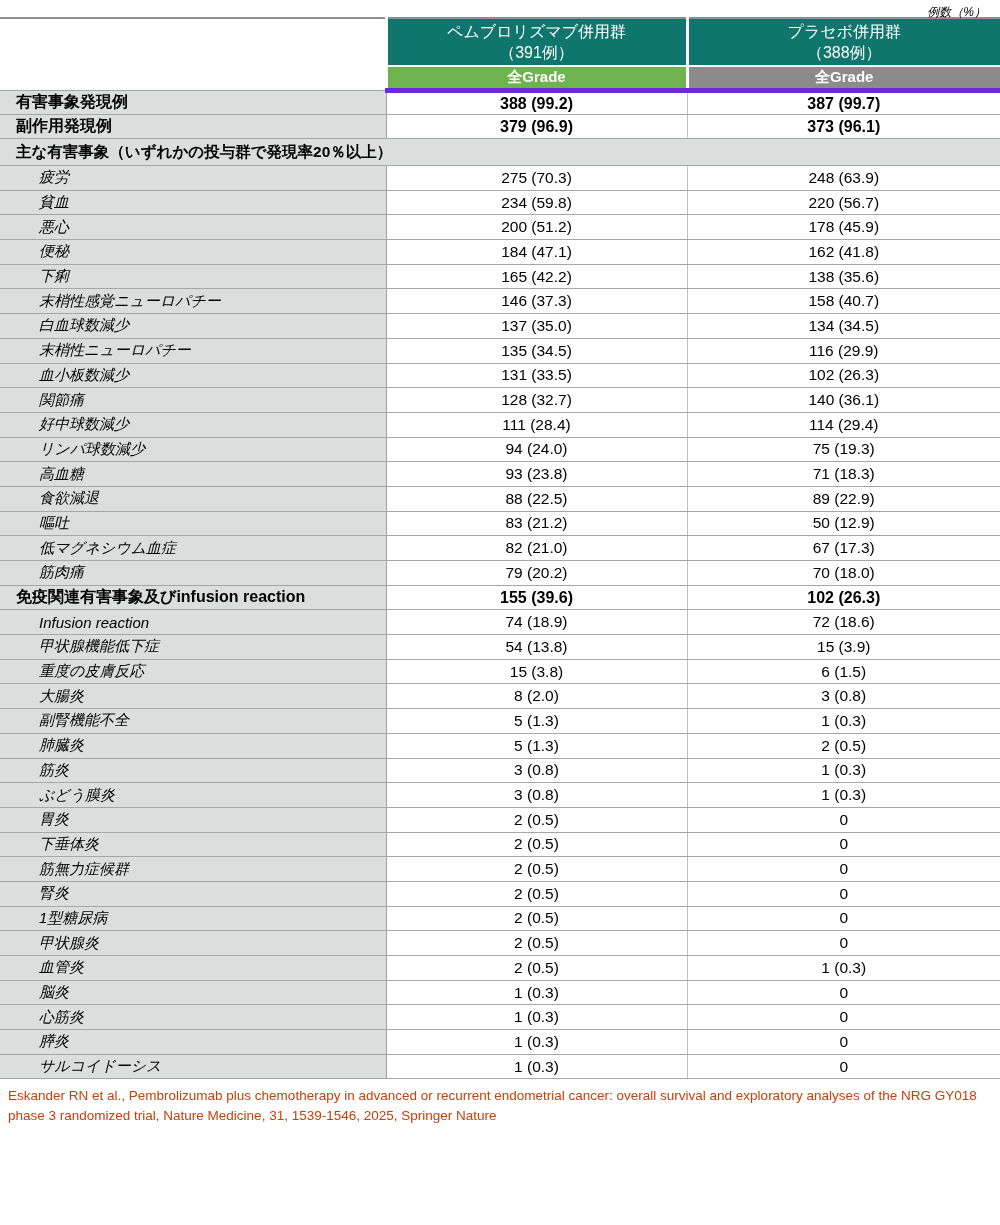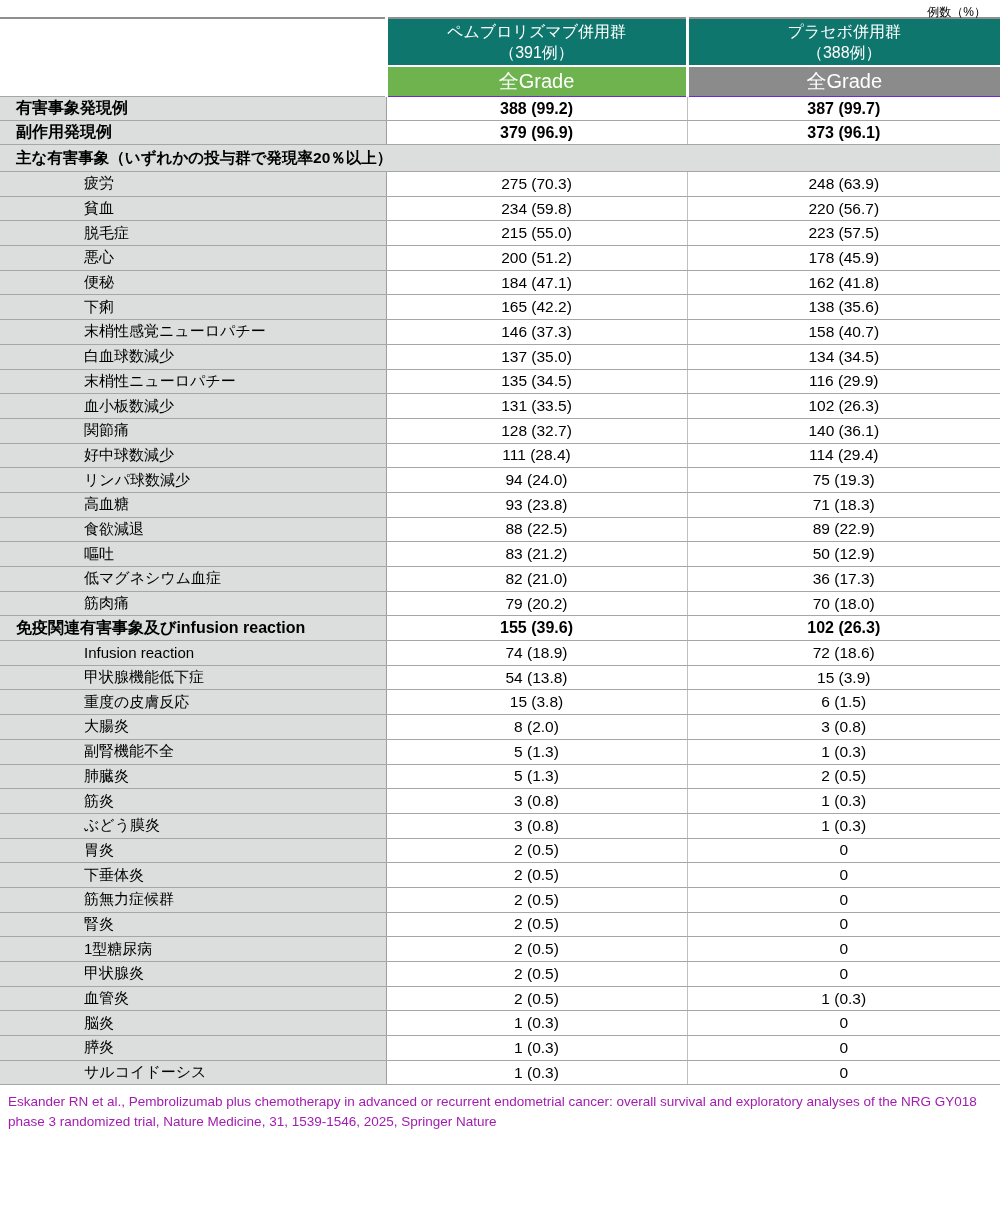--- a/index.html
+++ b/index.html
@@ -9,20 +9,21 @@
     color:#000;
     -webkit-font-smoothing:antialiased;
   }
   .unit{
     text-align:right;
     font-size:12px;
     color:#000;
     padding:4px 14px 3px 0;
     height:17px;
     box-sizing:border-box;
+    font-style:italic;
   }
   table.ae{
     width:1000px;
     border-collapse:collapse;
     table-layout:fixed;
     border-top:2px solid #8f8f8f;
     border-bottom:0;
   }
   col.c0{width:386px;}
   col.c1{width:301px;}
@@ -31,47 +32,47 @@
   th.blank{background:#fff;border-bottom:2px solid #fff;border-right:3px solid #fff;}
   th.blank2{background:#fff;border-bottom:1px solid #a6a6a6;border-right:3px solid #fff;}
   th.grp{
     color:#fff;font-weight:normal;font-size:16px;text-align:center;
     height:47px;line-height:21px;padding:2px 0;
     border-bottom:2px solid #fff;
   }
   th.grp.green{background:#0f766e;border-right:3px solid #fff;}
   th.grp.gray{background:#0f766e;}
   th.grade{
-    color:#fff;font-weight:normal;font-size:20px;text-align:center;
-    height:21px;border-bottom:1px solid #6d28d9;
+    color:#fff;font-weight:bold;font-size:15px;text-align:center;
+    height:21px;border-bottom:5px solid #6d28d9;
   }
   th.grade.green{background:#6fb34e;border-right:3px solid #fff;}
   th.grade.gray{background:#8b8b8b;}
   tbody td{border-bottom:1px solid #a6a6a6;}
   td.lbl{
     background:#dcdddd;text-align:left;font-size:15px;
     padding-left:16px;border-right:1px solid #9f9f9f;margin-left:32px;
   }
   td.val{background:#fff;text-align:center;font-size:15.5px;}
   td.v1{border-right:1px solid #bfbfbf;}
   tr.row-bold td{height:22px;font-weight:bold;}
   tr.row-bold td.lbl{font-size:16px;}
   tr.row-bold td.val{font-size:16px;}
   tr.row-boldsub td{height:24.7px;font-weight:bold;}
   tr.row-boldsub td.lbl{font-size:16px;}
   tr.row-boldsub td.val{font-size:16px;}
   tr.row-sub td{height:24.7px;}
-  tr.row-sub td.lbl{padding-left:84px;}
+  tr.row-sub td.lbl{padding-left:39px;font-style:italic;}
   td.section-cell{
     background:#dcdddd;font-weight:bold;font-size:15.5px;
     padding-left:16px;height:27px;
   }
   .footer{
     font-size:13.5px;
-    color:#a21caf;
+    color:#c2410c;
     line-height:1.48;
     padding:7px 10px 0 8px;
   }
 </style>
 </head>
 <body>
 
 <div class="page">
 
   <div class="unit">例数（%）</div>
@@ -118,25 +119,20 @@
           <td class="lbl">疲労</td>
           <td class="val v1">275 (70.3)</td>
           <td class="val v2">248 (63.9)</td>
         </tr>
         <tr class="row-sub">
           <td class="lbl">貧血</td>
           <td class="val v1">234 (59.8)</td>
           <td class="val v2">220 (56.7)</td>
         </tr>
         <tr class="row-sub">
-          <td class="lbl">脱毛症</td>
-          <td class="val v1">215 (55.0)</td>
-          <td class="val v2">223 (57.5)</td>
-        </tr>
-        <tr class="row-sub">
           <td class="lbl">悪心</td>
           <td class="val v1">200 (51.2)</td>
           <td class="val v2">178 (45.9)</td>
         </tr>
         <tr class="row-sub">
           <td class="lbl">便秘</td>
           <td class="val v1">184 (47.1)</td>
           <td class="val v2">162 (41.8)</td>
         </tr>
         <tr class="row-sub">
@@ -190,21 +186,21 @@
           <td class="val v2">89 (22.9)</td>
         </tr>
         <tr class="row-sub">
           <td class="lbl">嘔吐</td>
           <td class="val v1">83 (21.2)</td>
           <td class="val v2">50 (12.9)</td>
         </tr>
         <tr class="row-sub">
           <td class="lbl">低マグネシウム血症</td>
           <td class="val v1">82 (21.0)</td>
-          <td class="val v2">36 (17.3)</td>
+          <td class="val v2">67 (17.3)</td>
         </tr>
         <tr class="row-sub">
           <td class="lbl">筋肉痛</td>
           <td class="val v1">79 (20.2)</td>
           <td class="val v2">70 (18.0)</td>
         </tr>
         <tr class="row-boldsub">
           <td class="lbl">免疫関連有害事象及びinfusion reaction</td>
           <td class="val v1">155 (39.6)</td>
           <td class="val v2">102 (26.3)</td>
@@ -283,20 +279,25 @@
           <td class="lbl">血管炎</td>
           <td class="val v1">2 (0.5)</td>
           <td class="val v2">1 (0.3)</td>
         </tr>
         <tr class="row-sub">
           <td class="lbl">脳炎</td>
           <td class="val v1">1 (0.3)</td>
           <td class="val v2">0</td>
         </tr>
         <tr class="row-sub">
+          <td class="lbl">心筋炎</td>
+          <td class="val v1">1 (0.3)</td>
+          <td class="val v2">0</td>
+        </tr>
+        <tr class="row-sub">
           <td class="lbl">膵炎</td>
           <td class="val v1">1 (0.3)</td>
           <td class="val v2">0</td>
         </tr>
         <tr class="row-sub">
           <td class="lbl">サルコイドーシス</td>
           <td class="val v1">1 (0.3)</td>
           <td class="val v2">0</td>
         </tr>
       </tbody>

